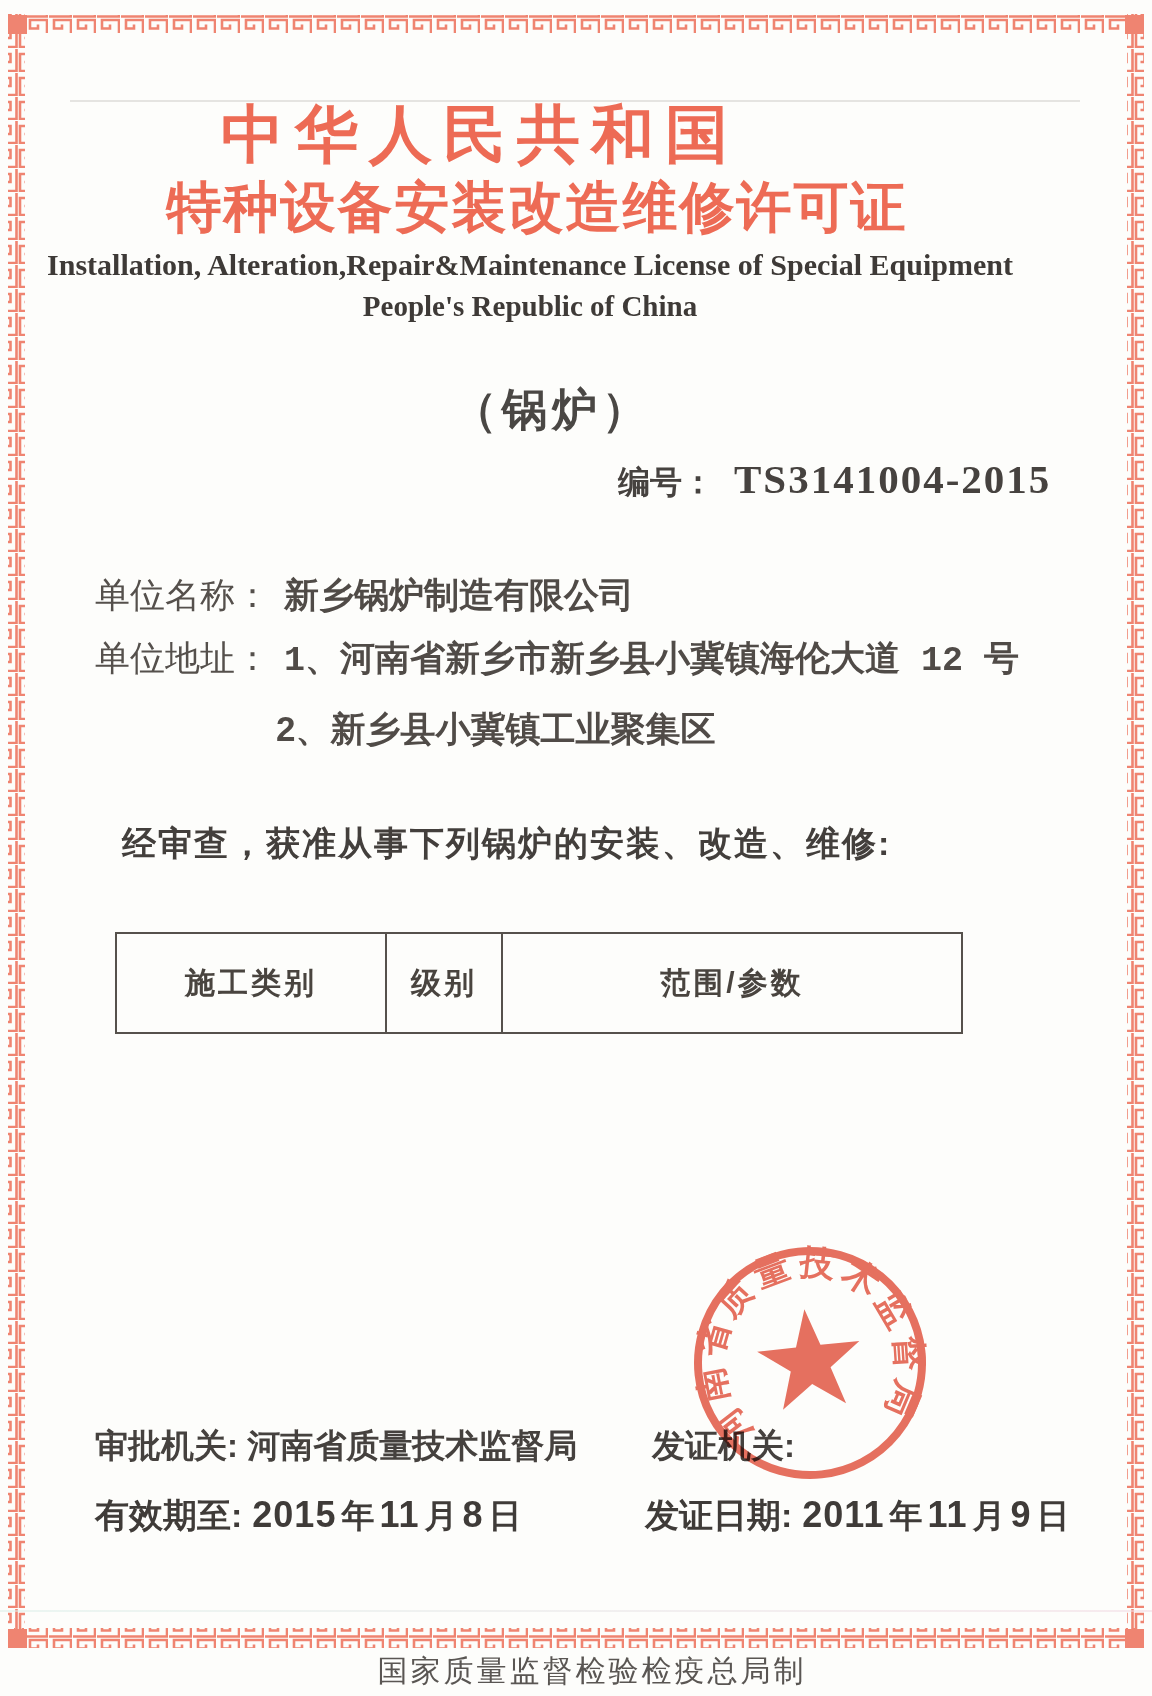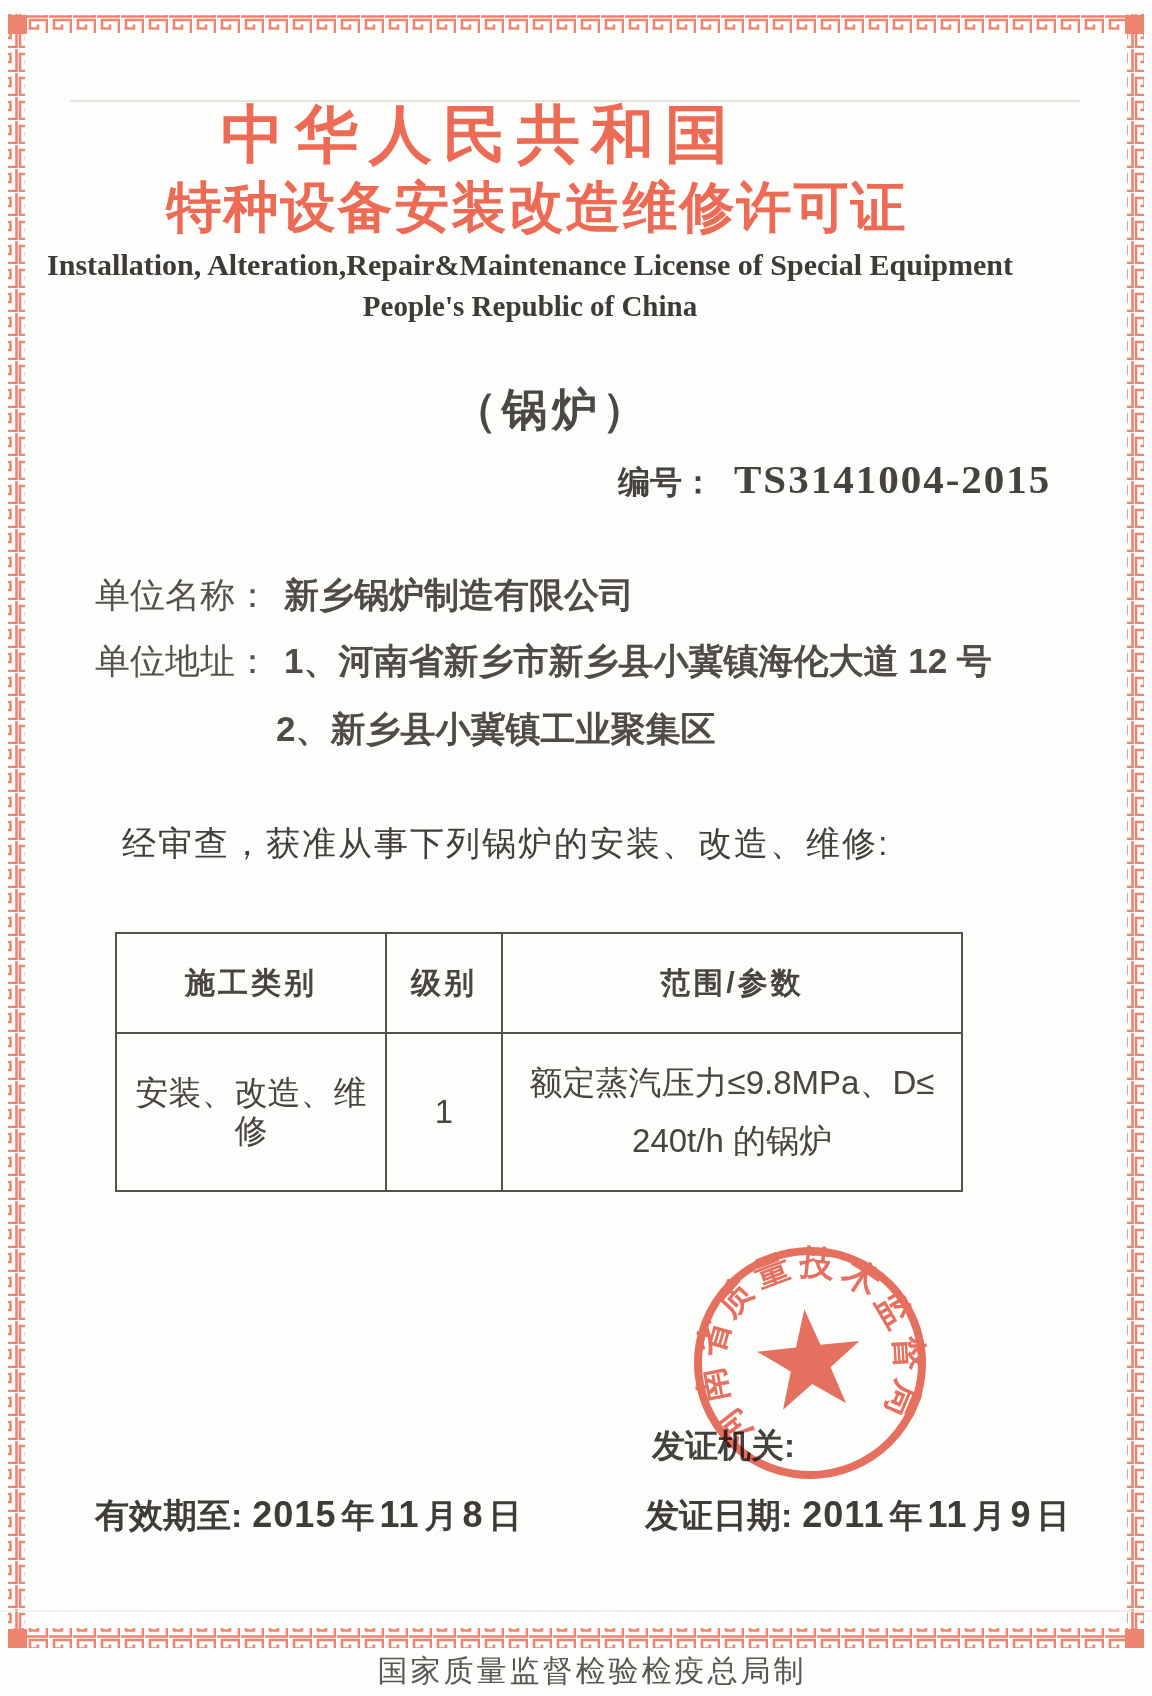--- a/index.html
+++ b/index.html
@@ -21,24 +21,24 @@
   .en{left:0;width:1152px;text-align:center;transform:translateX(-46px);
     font-family:"Liberation Serif","DejaVu Serif",serif;font-weight:700;color:#3e3a37;white-space:nowrap;}
   .en1{top:248px;font-size:30px;}
   .en2{top:290px;font-size:29px;}
   .equip{top:384px;left:0;width:1152px;text-align:center;transform:translateX(-24px);
     font-size:45px;font-weight:700;letter-spacing:5px;color:#4a4744;}
   .licno{top:456px;left:618px;font-size:32px;font-weight:700;color:#46423f;white-space:nowrap;}
   .licno .val{margin-left:20px;font-family:"Liberation Serif","DejaVu Serif",serif;letter-spacing:2px;font-size:41px;}
   .fieldline{font-size:35px;color:#55504c;white-space:nowrap;}
   .fl-name{top:575px;left:95px;}
-  .fl-addr{top:641px;left:95px;}
+  .fl-addr{top:641px;left:95px;font-family:Liberation Mono, monospace;}
   .fl-addr2{top:709px;left:262px;}
   .fieldline .fval{margin-left:14px;font-weight:600;color:#504b47;margin-top:32px;}
-  .statement{top:824px;left:122px;font-size:34px;font-weight:400;letter-spacing:2px;color:#433f3c;white-space:nowrap;}
+  .statement{top:824px;left:122px;font-size:34px;font-weight:700;letter-spacing:2px;color:#433f3c;white-space:nowrap;}
   table.scope{position:absolute;top:932px;left:115px;width:846px;border-collapse:collapse;table-layout:fixed;}
   table.scope col.c1{width:270px;} table.scope col.c2{width:116px;} table.scope col.c3{width:460px;}
   table.scope td,table.scope th{border:2px solid #56514c;text-align:center;vertical-align:middle;
     color:#49443f;padding:16px;}
   table.scope th{height:66px;font-size:30px;font-weight:700;letter-spacing:3px;}
   table.scope td{height:124px;font-size:33px;}
   td.range div{line-height:1.75;}
   .footline{font-size:33px;font-weight:700;color:#45413e;white-space:nowrap;}
   .approve{top:1427px;left:95px;}
   .issueorg{top:1427px;left:652px;z-index:1;}
@@ -106,42 +106,38 @@
         <col class="c1">
         <col class="c2">
         <col class="c3">
       </colgroup>
     <tbody>
         <tr>
       <th>施工类别</th>
       <th>级别</th>
       <th>范围/参数</th>
     </tr>
-    <tr>
-      <td>安装、改造、维修</td>
-      <td>1</td>
-      <td class="range">
-        <div>额定蒸汽压力≤9.8MPa、D≤</div>
-        <div>240t/h 的锅炉</div>
-      </td>
-    </tr>
   </tbody>
     </table>
 
   <svg class="seal" width="296" height="296" viewBox="0 0 296 296">
     <g opacity="0.82" transform="rotate(-6 148 148)">
       <circle cx="148" cy="148" r="112" fill="none" stroke="#e2523e" stroke-width="8"></circle>
       <path id="sealArc" d="M 85.8 210.2 A 88 88 0 1 1 210.2 210.2" fill="none"></path>
       <polygon points="148,94 160.3,131 199.4,131.3 168,154.5 179.7,191.7 148,169 116.3,191.7 128,154.5 96.6,131.3 135.7,131" fill="#e2523e"></polygon>
       <text font-size="35" font-weight="700" fill="#e2523e" letter-spacing="6">
         <textPath href="#sealArc">河南省质量技术监督局</textPath>
       </text>
     </g>
   </svg>
 
+  <div class="abs footline approve">
+    <span>审批机关:</span>
+    <span>河南省质量技术监督局</span>
+  </div>
   <div class="abs footline issueorg">
     <span>发证机关:</span>
   </div>
 
   <div class="abs dateline valid">
     <span class="lbl">有效期至:</span><span class="num">2015</span><span class="unit">年</span><span class="num">11</span><span class="unit">月</span><span class="num">8</span><span class="unit">日</span>
   </div>
 
   <div class="abs dateline issued">
     <span class="lbl">发证日期:</span><span class="num">2011</span><span class="unit">年</span><span class="num">11</span><span class="unit">月</span><span class="num">9</span><span class="unit">日</span>

